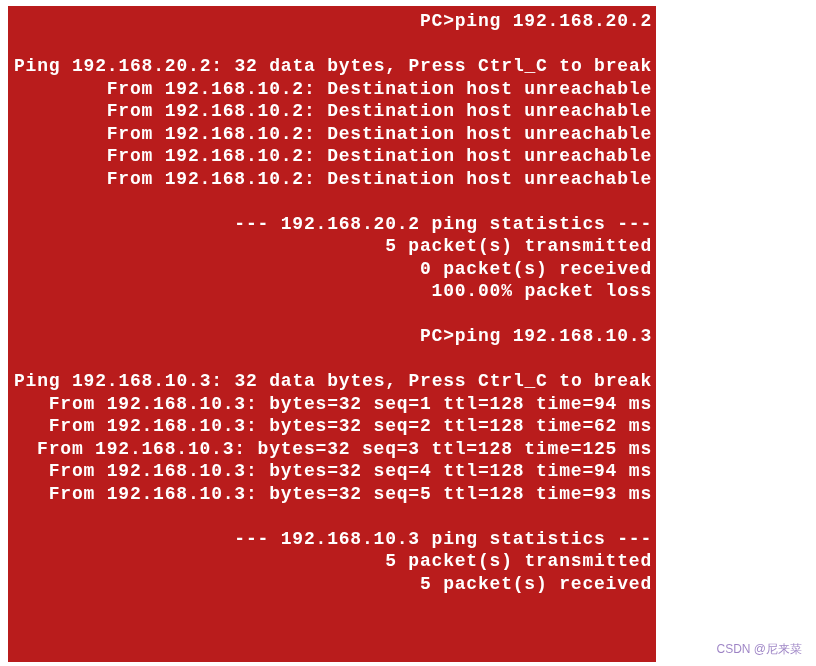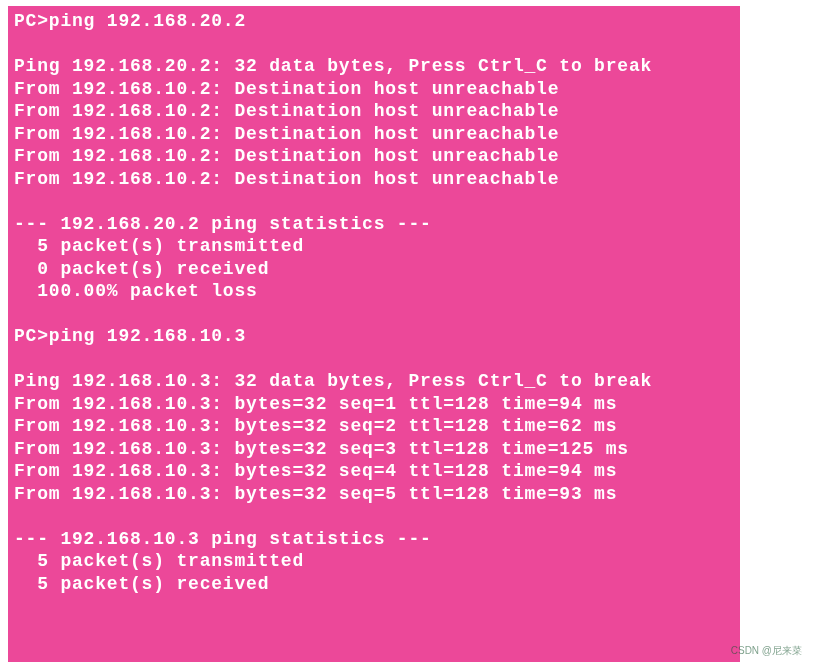--- a/index.html
+++ b/index.html
@@ -6,41 +6,42 @@
   body{
     width:816px;height:666px;
     background:#ffffff;
     box-sizing:border-box;
     padding:6px 0 0 8px;
     font-family:"Courier New",monospace;
     overflow:hidden;
     position:relative;
   }
   .terminal{
-    background:#ec4899;
+    background:#b91c1c;
     color:#ffffff;
-    width:732px;
+    width:648px;
     height:656px;
     padding:4px 4px 0 6px;
     box-sizing:border-box;
     font-size:18px;
     line-height:1.25;
     font-weight:bold;
     letter-spacing:0.8px;
     white-space:pre;
     overflow:hidden;
+    text-align:right;
   }
   .line{display:block;}
   .watermark{
     position:absolute;
     right:14px;
     bottom:8px;
     font-family:Arial,sans-serif;
-    font-size:10px;
-    color:#14532d;
+    font-size:12px;
+    color:#4c1d95;
     opacity:.55;
     letter-spacing:0;
     font-weight:normal;
   }
 </style>
 </head>
 <body>
 
 <div class="terminal" id="term"><span class="line">PC&gt;ping 192.168.20.2</span><span class="line">&nbsp;</span><span class="line">Ping 192.168.20.2: 32 data bytes, Press Ctrl_C to break</span><span class="line">From 192.168.10.2: Destination host unreachable</span><span class="line">From 192.168.10.2: Destination host unreachable</span><span class="line">From 192.168.10.2: Destination host unreachable</span><span class="line">From 192.168.10.2: Destination host unreachable</span><span class="line">From 192.168.10.2: Destination host unreachable</span><span class="line">&nbsp;</span><span class="line">--- 192.168.20.2 ping statistics ---</span><span class="line">  5 packet(s) transmitted</span><span class="line">  0 packet(s) received</span><span class="line">  100.00% packet loss</span><span class="line">&nbsp;</span><span class="line">PC&gt;ping 192.168.10.3</span><span class="line">&nbsp;</span><span class="line">Ping 192.168.10.3: 32 data bytes, Press Ctrl_C to break</span><span class="line">From 192.168.10.3: bytes=32 seq=1 ttl=128 time=94 ms</span><span class="line">From 192.168.10.3: bytes=32 seq=2 ttl=128 time=62 ms</span><span class="line">From 192.168.10.3: bytes=32 seq=3 ttl=128 time=125 ms</span><span class="line">From 192.168.10.3: bytes=32 seq=4 ttl=128 time=94 ms</span><span class="line">From 192.168.10.3: bytes=32 seq=5 ttl=128 time=93 ms</span><span class="line">&nbsp;</span><span class="line">--- 192.168.10.3 ping statistics ---</span><span class="line">  5 packet(s) transmitted</span><span class="line">  5 packet(s) received</span></div>
 

